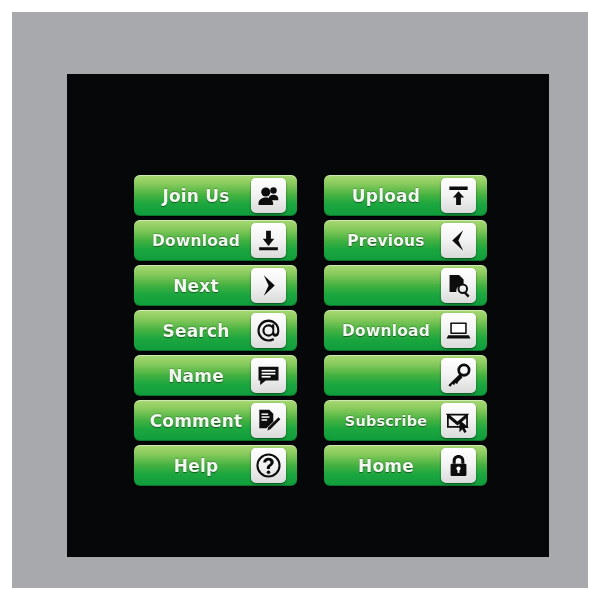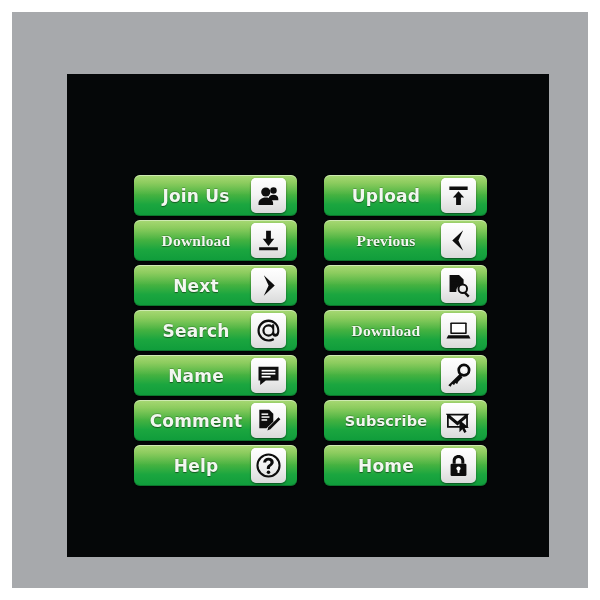--- a/index.html
+++ b/index.html
@@ -103,21 +103,21 @@
     color: #f2f7f0;
     font-family: "DejaVu Sans", sans-serif;
     font-weight: bold;
     font-size: 17px;
     letter-spacing: 0.2px;
     text-shadow: 0 1px 1px rgba(0,0,0,0.45), 0 -1px 0 rgba(0,0,0,0.18);
     white-space: nowrap;
     z-index: 3;
   }
 
-  .btn-label.sm { font-size: 15.5px; font-family: Liberation Serif, serif; }
+  .btn-label.sm { font-size: 15.5px; }
   .btn-label.xs { font-size: 14.5px; border-radius: 12px; }
 
   
   .icon-tile {
     position: relative;
     width: 35px;
     height: 35px;
     border-radius: 5px;
     background: linear-gradient(to bottom, #ffffff 0%, #f3f3f3 48%, #d9dada 100%);
     box-shadow:

